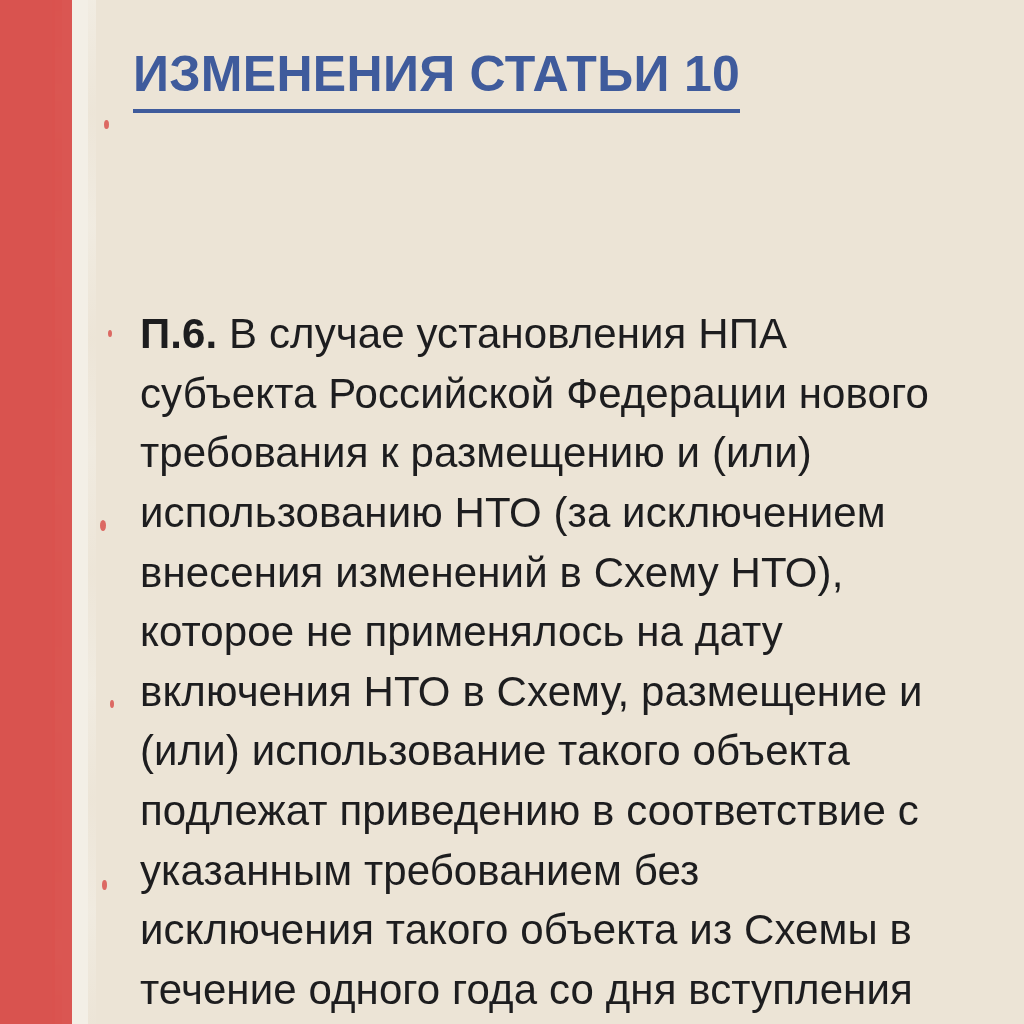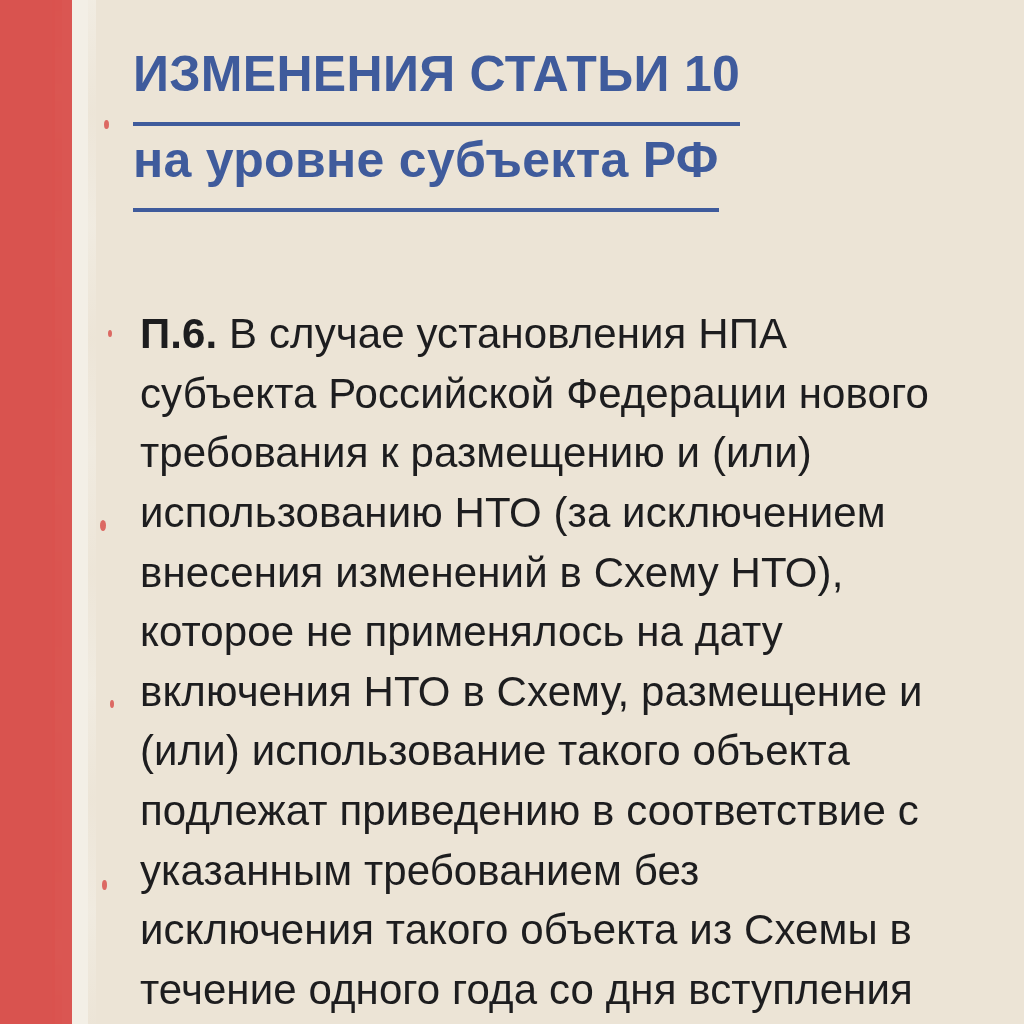--- a/index.html
+++ b/index.html
@@ -145,21 +145,21 @@
     display: inline-block;
     color: #3f5b9c;
     font-weight: bold;
     font-size: 50px;
     line-height: 1.36;
     letter-spacing: 0.3px;
     white-space: nowrap;
   }
   .headline-line.underlined {
     border-bottom: 4px solid #3f5b9c;
-    padding-bottom: 14px;
+    padding-bottom: 1px;
   }
   .headline-row { line-height: 1.3; }
 
   
   .body-block {
     position: absolute;
     left: 140px;
     top: 262px;
     width: 790px;
   }
@@ -188,22 +188,19 @@
     <div class="speckle" style="left:108px; top:330px; width:4px; height:7px;"></div>
     <div class="speckle" style="left:100px; top:520px; width:6px; height:11px;"></div>
     <div class="speckle" style="left:110px; top:700px; width:4px; height:8px;"></div>
     <div class="speckle" style="left:102px; top:880px; width:5px; height:10px;"></div>
   </div>
 
   <div class="headline">
     <div class="headline-row">
       <span class="headline-line underlined">ИЗМЕНЕНИЯ СТАТЬИ 10</span>
     </div>
-    <div class="headline-row">
-      <span class="headline-line underlined">на уровне субъекта РФ</span>
-    </div>
   </div>
 
   <div class="body-block">
     <p class="body-text"><span class="lead">П.6.</span><span> В случае установления НПА субъекта Российской Федерации нового требования к размещению и (или) использованию НТО (за исключением внесения изменений в Схему НТО), которое не применялось на дату включения НТО в Схему, размещение и (или) использование такого объекта подлежат приведению в соответствие с указанным требованием без исключения такого объекта из Схемы в течение одного года со дня вступления в силу соответствующего НПА, если таковым более длительный срок не предусмотрен</span></p>
   </div>
 
 </div>
 
 </body></html>

